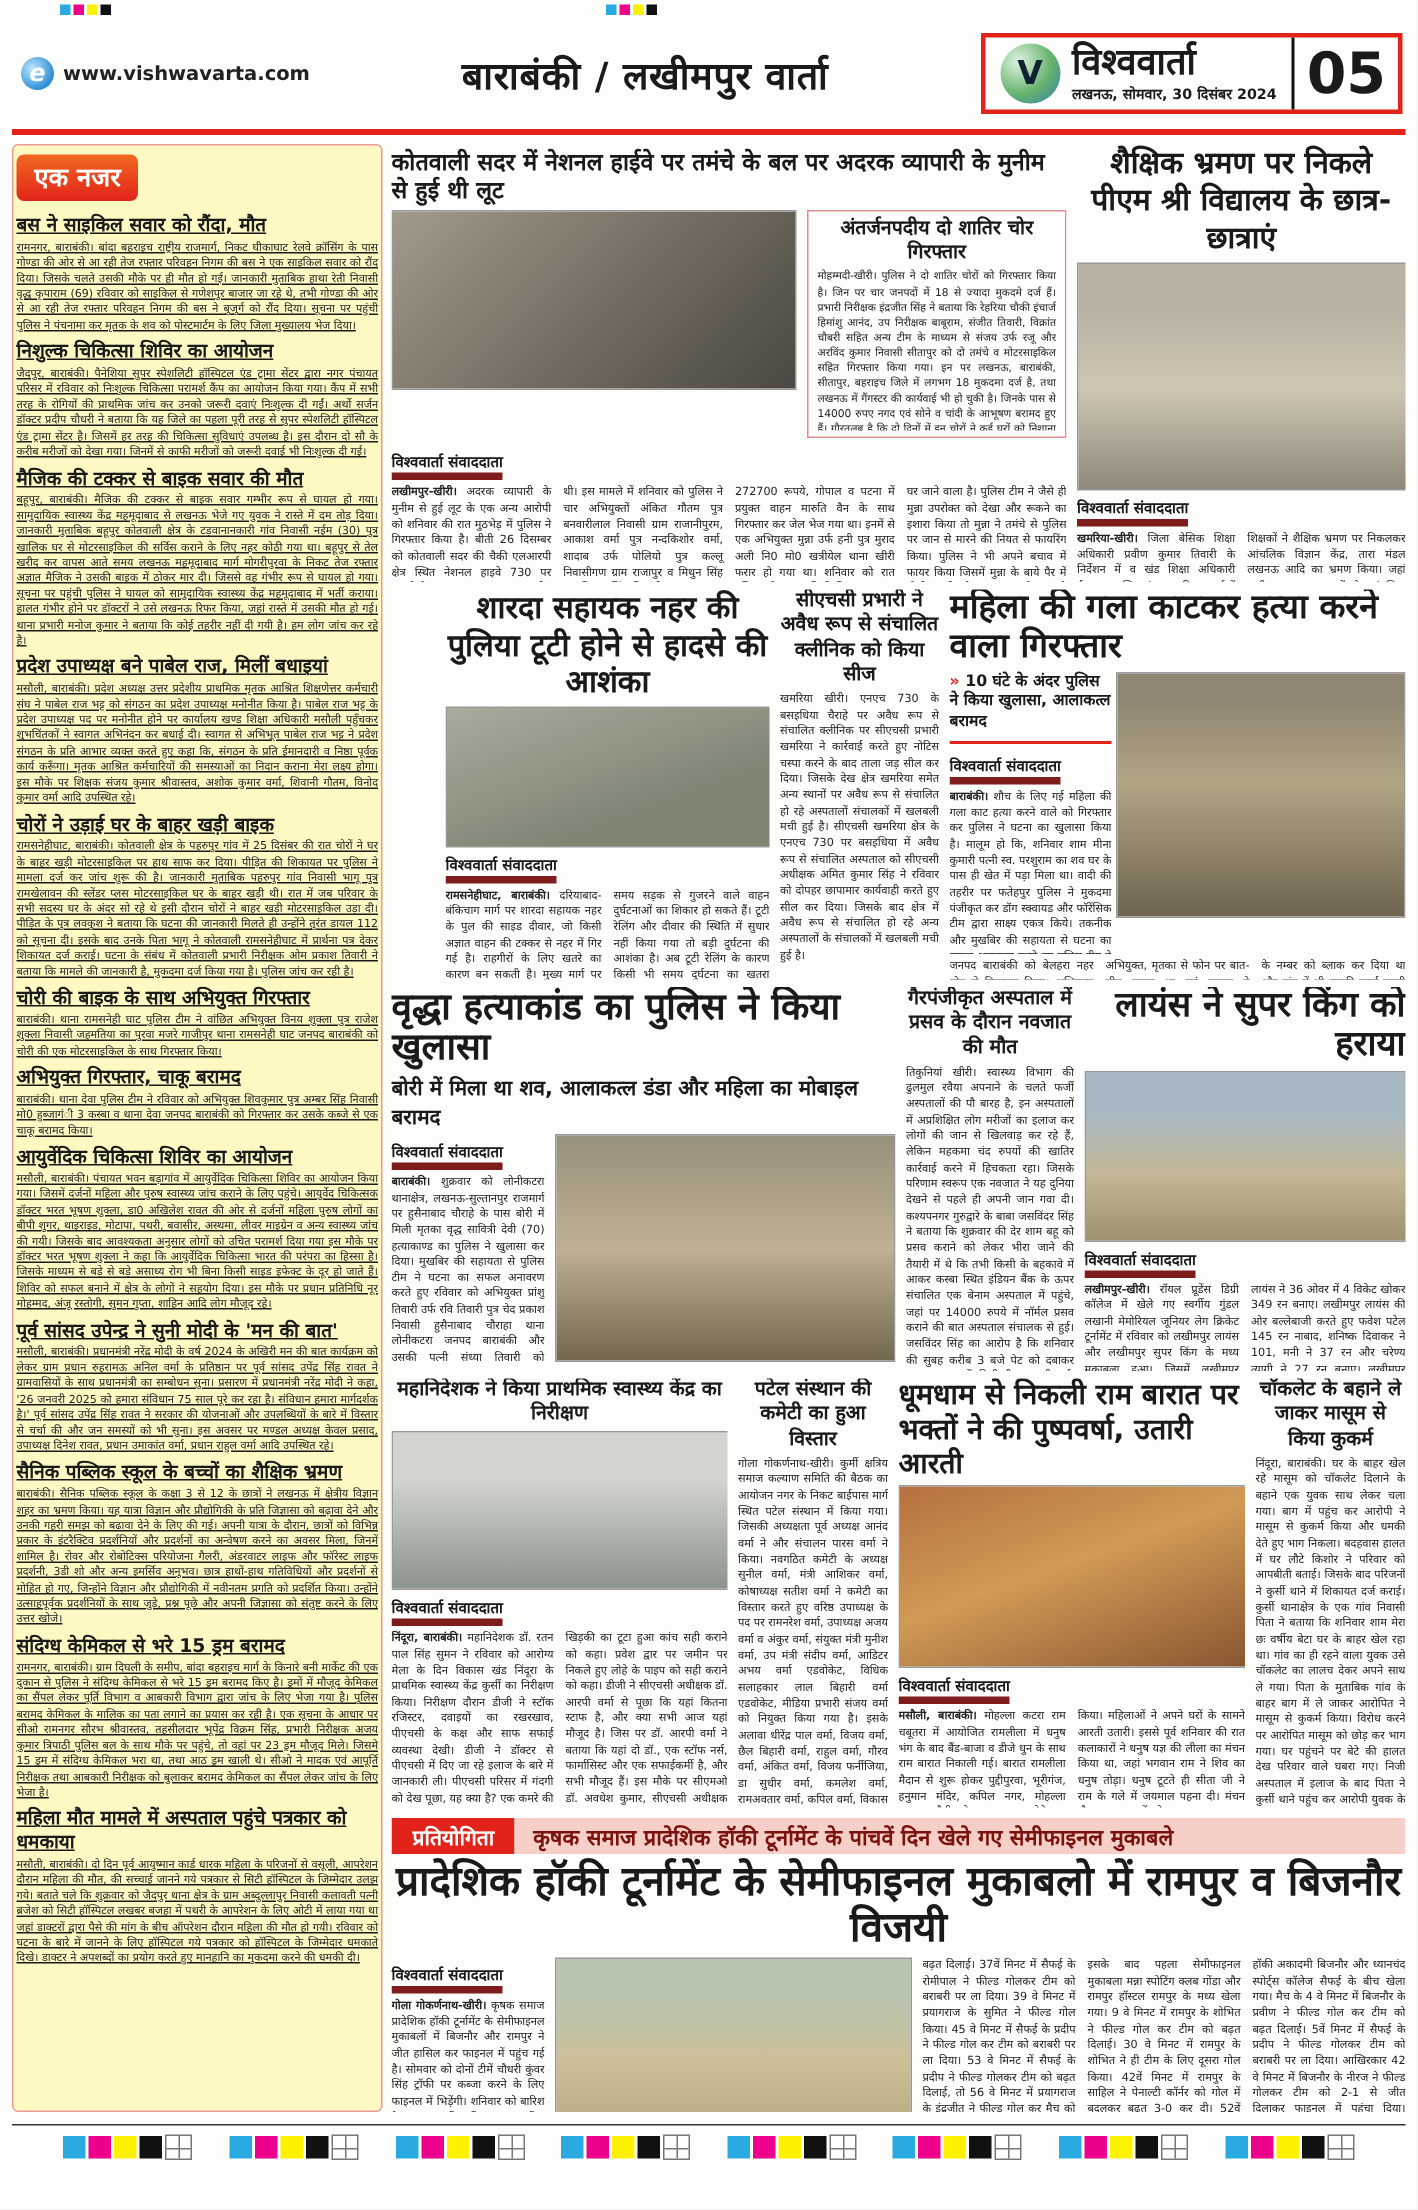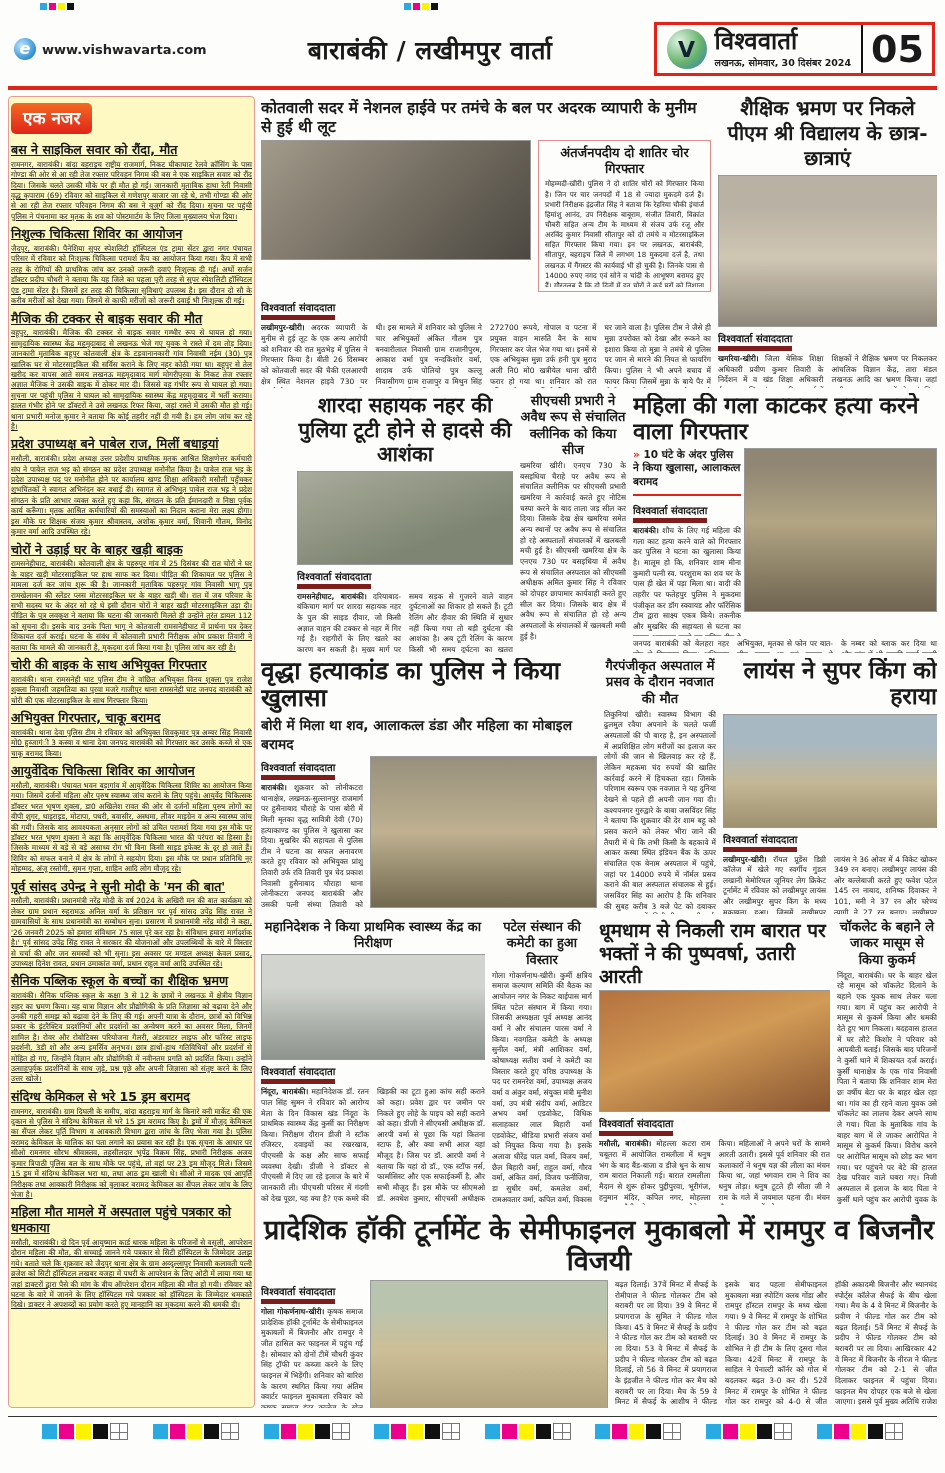--- a/index.html
+++ b/index.html
@@ -320,20 +320,24 @@
             <span>मोहल्ला कटरा राम चबूतरा में आयोजित रामलीला में धनुष भंग के बाद बैंड-बाजा व डीजे धुन के साथ राम बारात निकाली गई। बारात रामलीला मैदान से शुरू होकर पुद्दीपुरवा, भूरीगंज, हनुमान मंदिर, कपिल नगर, मोहल्ला बाजार, सैनी मोहल्ला, कटरा होते हुए कार्यक्रम स्थल पर सम्पन्न हुई। रास्ते में लोगों ने बारात का जगह-जगह स्वागत किया। महिलाओं ने अपने घरों के सामने आरती उतारी। इससे पूर्व शनिवार की रात कलाकारों ने धनुष यज्ञ की लीला का मंचन किया था, जहां भगवान राम ने शिव का धनुष तोड़ा। धनुष टूटते ही सीता जी ने राम के गले में जयमाल पहना दी। मंचन दौरान कलाकारों ने हास्य रस भरपूर कार्यक्रम प्रस्तुत कर लोगों का मनोरंजन भी किया। हनुमान मंदिर पर बाबा रामलाल दास ने चारों भाइयों को भोग लगाकर भगवान राम, लक्ष्मण, भरत व शत्रुघ्न की आरती उतारी।</span>
           </div>
         </div>
         <div class="art chocolate">
           <h3 class="smallhead">चॉकलेट के बहाने ले जाकर मासूम से किया कुकर्म</h3>
           <div class="body" style="height:242px;">निंदूरा, बाराबंकी। घर के बाहर खेल रहे मासूम को चॉकलेट दिलाने के बहाने एक युवक साथ लेकर चला गया। बाग में पहुंच कर आरोपी ने मासूम से कुकर्म किया और धमकी देते हुए भाग निकला। बदहवास हालत में घर लौटे किशोर ने परिवार को आपबीती बताई। जिसके बाद परिजनों ने कुर्सी थाने में शिकायत दर्ज कराई। कुर्सी थानाक्षेत्र के एक गांव निवासी पिता ने बताया कि शनिवार शाम मेरा छः वर्षीय बेटा घर के बाहर खेल रहा था। गांव का ही रहने वाला युवक उसे चॉकलेट का लालच देकर अपने साथ ले गया। पिता के मुताबिक गांव के बाहर बाग में ले जाकर आरोपित ने मासूम से कुकर्म किया। विरोध करने पर आरोपित मासूम को छोड़ कर भाग गया। घर पहुंचने पर बेटे की हालत देख परिवार वाले घबरा गए। निजी अस्पताल में इलाज के बाद पिता ने कुर्सी थाने पहुंच कर आरोपी युवक के खिलाफ मुकदमा दर्ज कराया।</div>
         </div>
       </div>
 
       <div class="art hockey">
+        <div class="kicker">
+          <span class="kicker-label">प्रतियोगिता</span>
+          <span class="kicker-strip">कृषक समाज प्रादेशिक हॉकी टूर्नामेंट के पांचवें दिन खेले गए सेमीफाइनल मुकाबले</span>
+        </div>
         <h2>प्रादेशिक हॉकी टूर्नामेंट के सेमीफाइनल मुकाबलो में रामपुर व बिजनौर विजयी</h2>
         <div class="hockey-mid">
           <div class="hockey-col1">
             <span class="byline">विश्ववार्ता संवाददाता</span>
             <div class="body" style="height:138px;">
               <span class="dateline">गोला गोकर्णनाथ-खीरी।</span>
               <span>कृषक समाज प्रादेशिक हॉकी टूर्नामेंट के सेमीफाइनल मुकाबलों में बिजनौर और रामपुर ने जीत हासिल कर फाइनल में पहुंच गई है। सोमवार को दोनों टीमें चौधरी कुंवर सिंह ट्रॉफी पर कब्जा करने के लिए फाइनल में भिड़ेंगी। शनिवार को बारिश के कारण स्थगित किया गया अंतिम क्वार्टर फाइनल मुकाबला रविवार को कृषक समाज इंटर कालेज के खेल मैदान पर हुआ। पहला हॉकी अकादमी प्रयागराज और ध्यानचंद स्पोर्ट्स कॉलेज सैफई के बीच खेले गए मैच के 14वें मिनट में प्रयागराज के तलहा खान ने फील्ड गोल कर टीम को</span>
             </div>
           </div>
           <div class="photo hockey-photo"></div>

